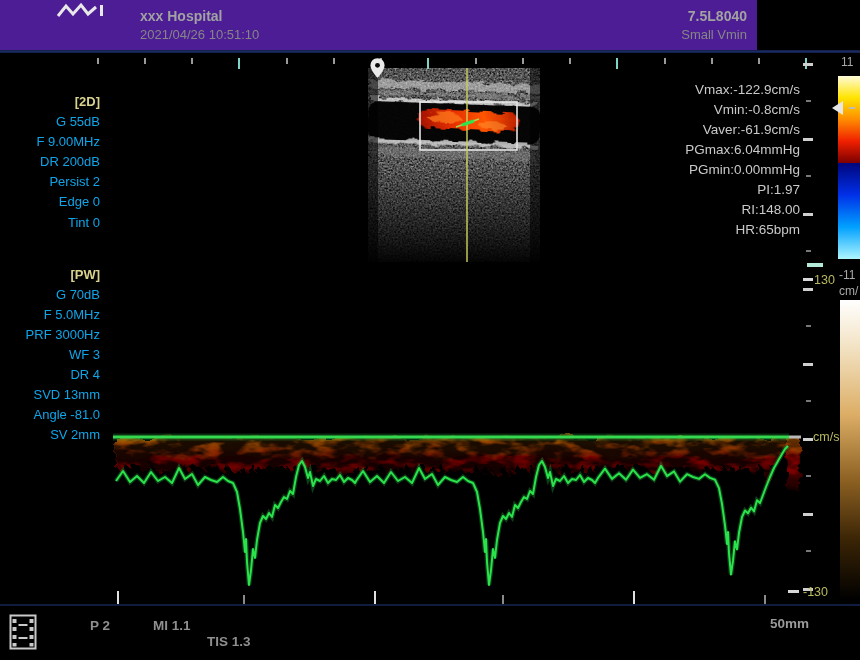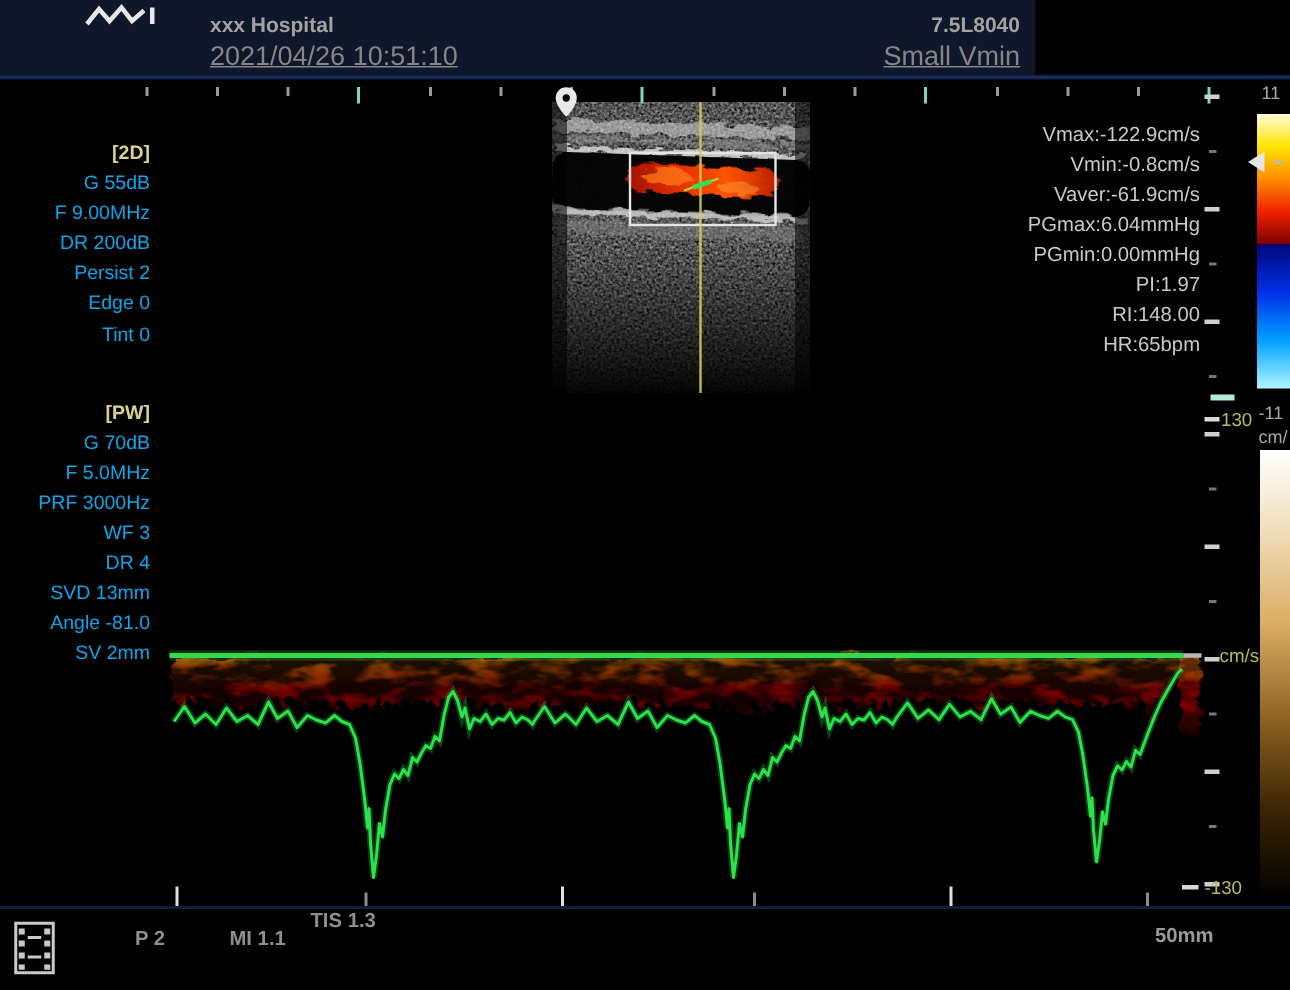--- a/index.html
+++ b/index.html
@@ -1,22 +1,22 @@
 <!DOCTYPE html>
 <html><head>
 <meta charset="utf-8">
 <style>
   html,body{margin:0;padding:0;background:#000;}
   body{width:860px;height:660px;position:relative;overflow:hidden;
        font-family:"Liberation Sans",sans-serif;-webkit-font-smoothing:antialiased;}
   .abs{position:absolute;}
   
-  #header{left:0;top:0;width:690px;height:50px;background:#0f172a;z-index:5;}
+  #header{left:0;top:0;width:757px;height:50px;background:#4c1d95;z-index:5;}
   .hdr-main{font-size:14px;font-weight:bold;color:#a2a2a2;}
-  .hdr-sub{font-size:18px;color:#868686;margin-top:3px;text-decoration:underline;}
+  .hdr-sub{font-size:13px;color:#868686;margin-top:3px;}
   #sep-top{left:0;top:50px;width:860px;height:3px;background:linear-gradient(#0e1a3e,#1b2c63,#0e1a3e);z-index:5;}
   #sep-bottom{left:0;top:604px;width:860px;height:2px;background:#101c40;z-index:5;}
   
   .param-line{width:100px;text-align:right;font-size:13px;color:#0ea5e9;height:20.1px;line-height:20.1px;white-space:nowrap;}
   .param-section{color:#d8d28c;font-weight:bold;margin-top:32px;}
   
   .meas-line{width:160px;text-align:right;font-size:13.5px;color:#c9c9c9;height:20px;line-height:20px;white-space:nowrap;}
   
   .tick{position:absolute;background:#aaa;}
   .yellow{color:#b9b95e;font-size:12.5px;}
@@ -228,15 +228,15 @@
       <rect x="20.5" y="5" width="4" height="4"></rect>
         <rect x="20.5" y="13" width="4" height="4"></rect>
       <rect x="20.5" y="21" width="4" height="4"></rect>
         <rect x="20.5" y="29" width="4" height="3.5"></rect>
     </g>
     <line x1="9.5" y1="11" x2="18.5" y2="11" stroke="#c9c9c9" stroke-width="2"></line>
     <line x1="9.5" y1="24" x2="18.5" y2="24" stroke="#c9c9c9" stroke-width="2"></line>
   </svg>
   <span class="abs" style="left:90px;top:12px">P 2</span>
   <span class="abs" style="left:153px;top:12px">MI 1.1</span>
-  <span class="abs" style="left:207px;top:0">TIS 1.3</span>
+  <span class="abs" style="left:207px;top:28px">TIS 1.3</span>
   <span class="abs" style="left:770px;top:10px;font-weight:bold;color:#9a9a9a">50mm</span>
 </div>
 
 </body></html>

